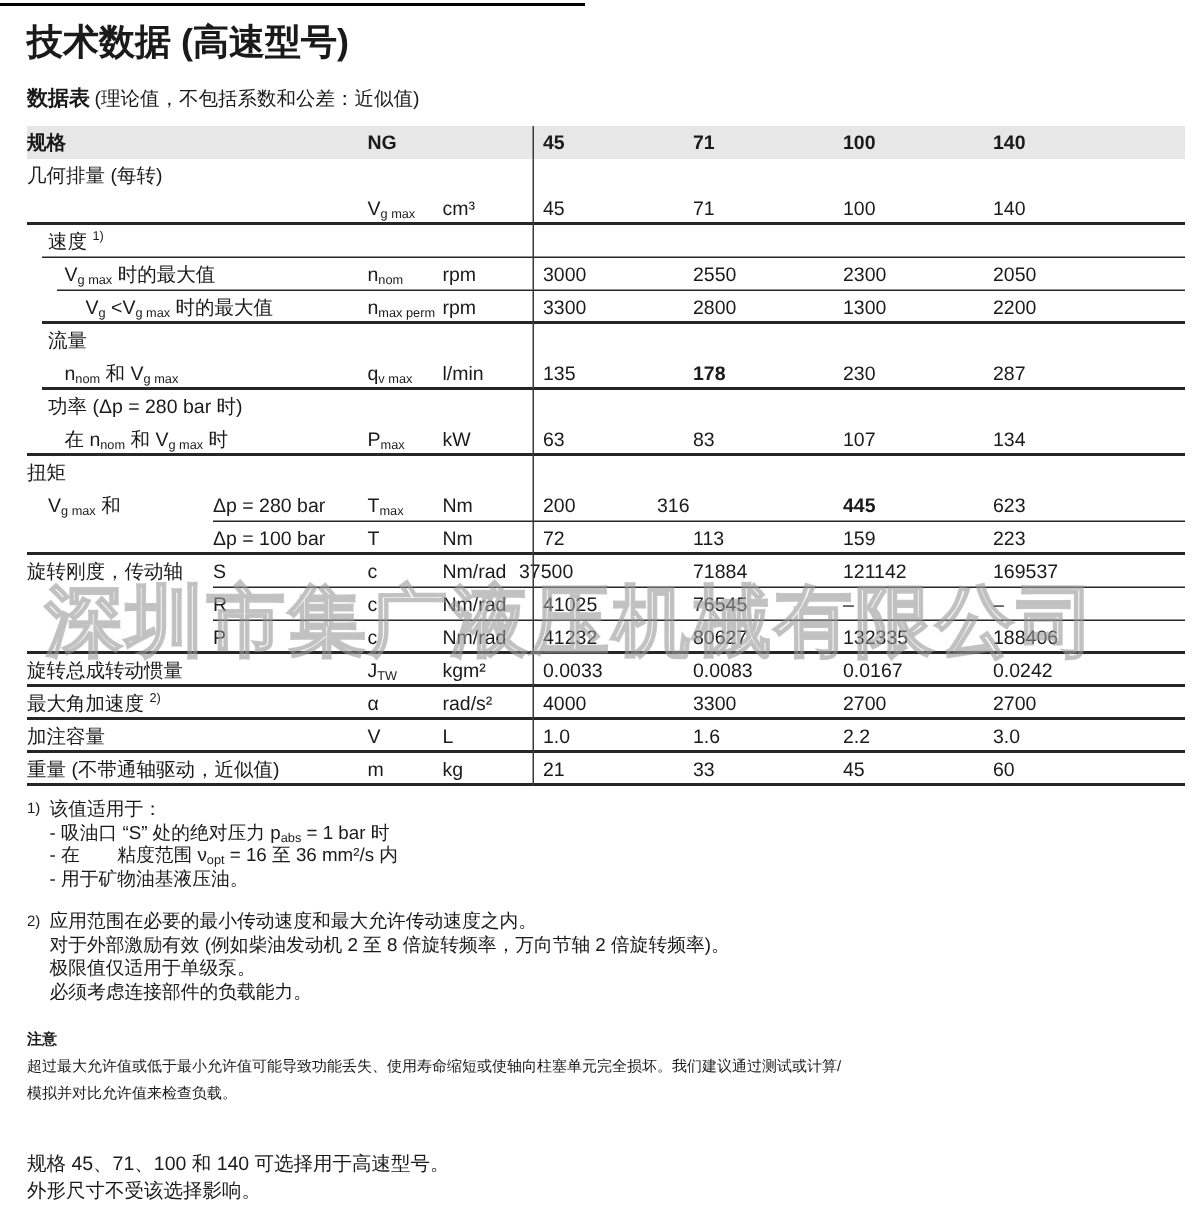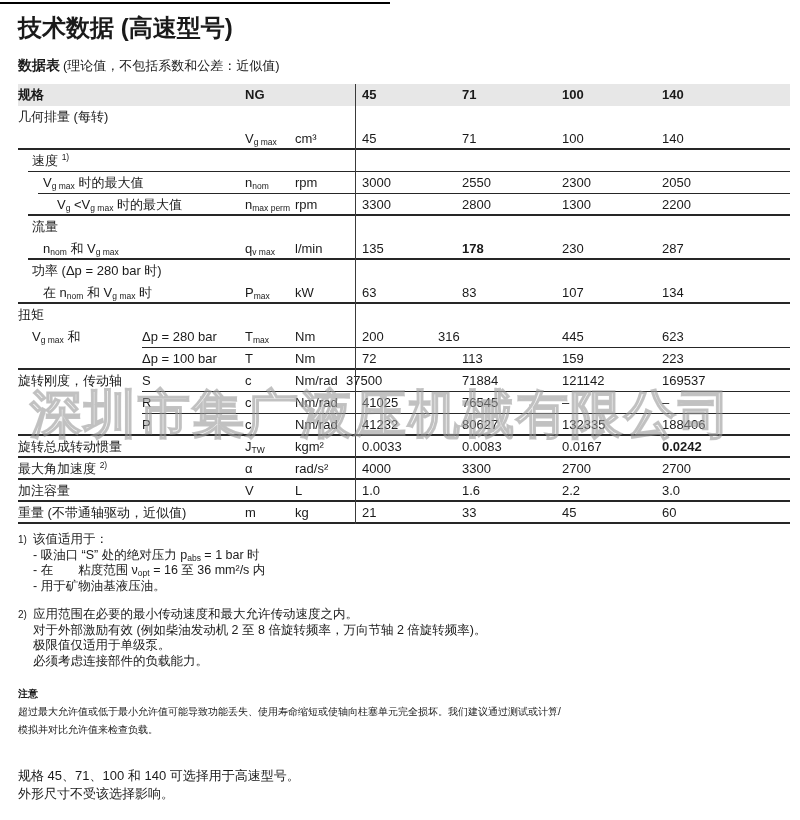--- a/index.html
+++ b/index.html
@@ -141,21 +141,21 @@
         <div class="trow">
           <div class="tcell lab" style="left: 0px;">扭矩</div>
         </div>
         <div class="trow">
           <div class="tcell lab" style="left: 14px; text-align: center;">V<sub>g max</sub> 和</div>
           <div class="tcell subc">Δp = 280 bar</div>
           <div class="tcell sym">T<sub>max</sub></div>
           <div class="tcell unit">Nm</div>
           <div class="tcell" style="left: 344px;">200</div>
           <div class="tcell" style="left: 420px;">316</div>
-          <div class="tcell" style="left: 544px;">445</div>
+          <div class="tcell" style="left: 544px; font-weight: bold;">445</div>
           <div class="tcell" style="left: 644px;">623</div>
           <div class="rule" style="left: 124px; height: 1px;"></div>
         </div>
         <div class="trow">
           <div class="tcell lab" style="left: 14px;"></div>
           <div class="tcell subc">Δp = 100 bar</div>
           <div class="tcell sym">T</div>
           <div class="tcell unit">Nm</div>
           <div class="tcell" style="left: 344px;">72</div>
           <div class="tcell" style="left: 444px;">113</div>
@@ -196,21 +196,21 @@
           <div class="tcell" style="left: 644px;">188406</div>
           <div class="rule" style="left: 0px; height: 2px;"></div>
         </div>
         <div class="trow">
           <div class="tcell lab" style="left: 0px;">旋转总成转动惯量</div>
           <div class="tcell sym">J<sub>TW</sub></div>
           <div class="tcell unit">kgm²</div>
           <div class="tcell" style="left: 344px;">0.0033</div>
           <div class="tcell" style="left: 444px;">0.0083</div>
           <div class="tcell" style="left: 544px;">0.0167</div>
-          <div class="tcell" style="left: 644px; font-weight: bold;">0.0242</div>
+          <div class="tcell" style="left: 644px;">0.0242</div>
           <div class="rule" style="left: 0px; height: 2px;"></div>
         </div>
         <div class="trow">
           <div class="tcell lab" style="left: 0px;">最大角加速度 <sup>2)</sup></div>
           <div class="tcell sym">α</div>
           <div class="tcell unit">rad/s²</div>
           <div class="tcell" style="left: 344px;">4000</div>
           <div class="tcell" style="left: 444px;">3300</div>
           <div class="tcell" style="left: 544px;">2700</div>
           <div class="tcell" style="left: 644px;">2700</div>

